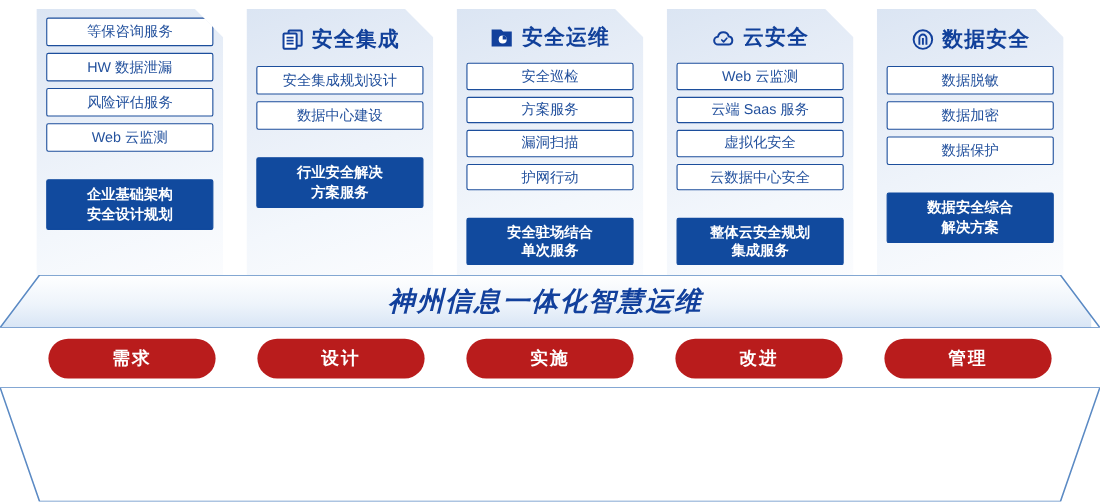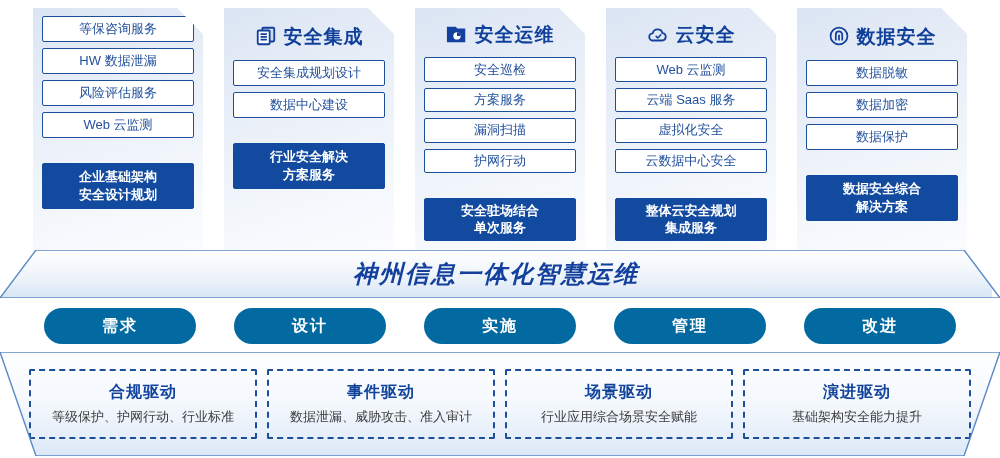--- a/index.html
+++ b/index.html
@@ -39,21 +39,21 @@
             -webkit-clip-path: polygon(36px 0, 964px 0, 1000px 100%, 0 100%);
             clip-path: polygon(36px 0, 964px 0, 1000px 100%, 0 100%);
             display: flex; align-items: center; justify-content: center; }
   .banner-border { position: absolute; left: 0; top: 250px; width: 1000px; height: 48px; }
   .banner-text { font-size: 24px; font-weight: bold; color: #12409c; letter-spacing: 2px;
                  font-style: italic; }
 
   
   .stages { position: absolute; left: 0; top: 308px; width: 1000px; height: 38px;
             display: flex; justify-content: center; gap: 38px; }
-  .stage { width: 152px; height: 36px; border-radius: 18px; background: #0369a1;
+  .stage { width: 152px; height: 36px; border-radius: 18px; background: #b91c1c;
            color: #ffffff; font-size: 16px; font-weight: bold; letter-spacing: 2px;
            display: flex; align-items: center; justify-content: center; }
 
   
   .drivers-wrap { position: absolute; left: 0; top: 352px; width: 1000px; height: 104px;
                   background: linear-gradient(180deg,#ffffff 0%, #f4f8fd 50%, #dce8f7 100%);
                   -webkit-clip-path: polygon(0 0, 1000px 0, 964px 100%, 36px 100%);
                   clip-path: polygon(0 0, 1000px 0, 964px 100%, 36px 100%);
                   display: flex; align-items: center; justify-content: center; gap: 10px; }
   .driver { width: 228px; height: 70px; border: 2px dashed #1c4e9c; border-radius: 2px;
@@ -166,39 +166,21 @@
     <span class="banner-text">神州信息一体化智慧运维</span>
   </div>
   <svg class="banner-border" viewBox="0 0 1000 48" preserveAspectRatio="none">
     <polygon points="36,0 964,0 1000,48 0,48" fill="none" stroke="#5b8ac4" stroke-width="1.4"></polygon>
   </svg>
 
   <div class="stages">
     <div class="stage">需求</div>
     <div class="stage">设计</div>
     <div class="stage">实施</div>
+    <div class="stage">改进</div>
     <div class="stage">管理</div>
-    <div class="stage">改进</div>
   </div>
 
-  <div class="drivers-wrap">
-    <div class="driver">
-      <span class="driver-title">合规驱动</span>
-      <span class="driver-sub">等级保护、护网行动、行业标准</span>
-    </div>
-    <div class="driver">
-      <span class="driver-title">事件驱动</span>
-      <span class="driver-sub">数据泄漏、威胁攻击、准入审计</span>
-    </div>
-    <div class="driver">
-      <span class="driver-title">场景驱动</span>
-      <span class="driver-sub">行业应用综合场景安全赋能</span>
-    </div>
-    <div class="driver">
-      <span class="driver-title">演进驱动</span>
-      <span class="driver-sub">基础架构安全能力提升</span>
-    </div>
-  </div>
   <svg class="banner-border" style="top:352px;height:104px" viewBox="0 0 1000 104" preserveAspectRatio="none">
     <polygon points="0,0 1000,0 964,104 36,104" fill="none" stroke="#5b8ac4" stroke-width="1.4"></polygon>
   </svg>
 
 </div>
 
 </body></html>

